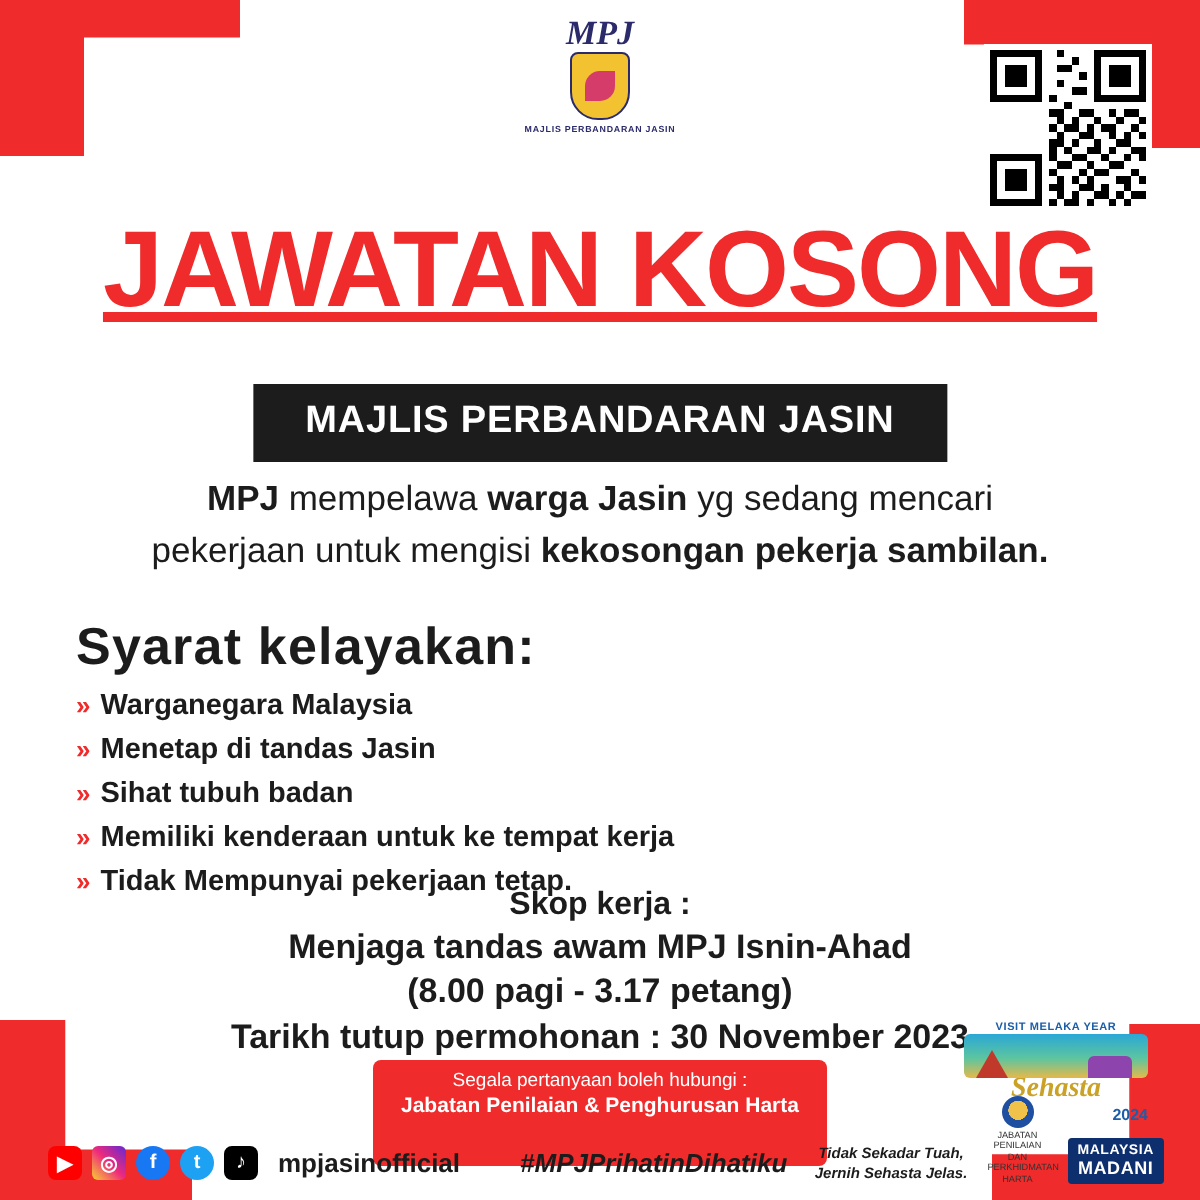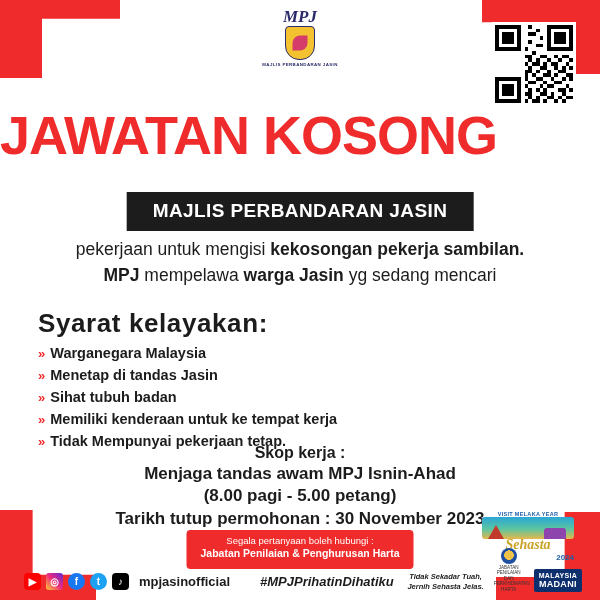--- a/index.html
+++ b/index.html
@@ -79,25 +79,26 @@
   }
   .logo-ring {
     font-size: 4.4px; color: #2b2b6b; font-weight: bold;
     letter-spacing: 0.4px; margin-top: 2px;
     white-space: nowrap;
   }
 
   
   .title {
     position: absolute; top: 108px; left: 0; right: 0;
-    text-align: left;
+    text-align: center;
     font-size: 54px; font-weight: bold;
     color: #ef2b2b;
     letter-spacing: -1px;
     line-height: 1;
+    text-decoration: underline;
   }
 
   
   .subbar {
     position: absolute; top: 192px; left: 50%;
     transform: translateX(-50%);
     background: #1c1c1c; color: #fff;
     font-size: 19px; font-weight: bold;
     padding: 8px 26px 9px;
     letter-spacing: 0.4px;
@@ -140,21 +141,21 @@
   .scope-title { font-size: 16px; font-weight: bold; }
   .scope-line { font-size: 17px; font-weight: bold; margin-top: 2px; }
   .scope-deadline { font-size: 17px; font-weight: bold; margin-top: 3px; }
 
   
   .contact {
     position: absolute; top: 530px; left: 50%;
     transform: translateX(-50%);
     background: #ef2b2b; color: #fff;
     border-radius: 4px;
-    padding: 5px 14px 8px;
+    padding: 5px 14px 22px;
     text-align: center;
     line-height: 1.3;
     white-space: nowrap;
   }
   .contact-l1 { font-size: 9.5px; }
   .contact-l2 { font-size: 10.5px; font-weight: bold; }
 
   
   .social {
     position: absolute; bottom: 10px; left: 24px;
@@ -346,24 +347,24 @@
     <div class="logo-shield"></div>
     <div class="logo-ring">MAJLIS PERBANDARAN JASIN</div>
   </div>
 
   <div class="title">JAWATAN KOSONG</div>
 
   <div class="subbar">MAJLIS PERBANDARAN JASIN</div>
 
   <div class="intro">
     <div>
+      <b>MPJ</b><span> mempelawa </span><b>warga Jasin</b><span> yg sedang mencari</span>
+    </div>
+    <div>
       <span>pekerjaan untuk mengisi </span><b>kekosongan pekerja sambilan.</b>
-    </div>
-    <div>
-      <b>MPJ</b><span> mempelawa </span><b>warga Jasin</b><span> yg sedang mencari</span>
     </div>
   </div>
 
   <div class="req-title">Syarat kelayakan:</div>
 
   <div class="req-list">
     <div class="req-item">
       <span class="req-arrow">»</span>
       <span>Warganegara Malaysia</span>
     </div>
@@ -381,21 +382,21 @@
     </div>
     <div class="req-item">
       <span class="req-arrow">»</span>
       <span>Tidak Mempunyai pekerjaan tetap.</span>
     </div>
   </div>
 
   <div class="scope">
     <div class="scope-title">Skop kerja :</div>
     <div class="scope-line">Menjaga tandas awam MPJ Isnin-Ahad</div>
-    <div class="scope-line">(8.00 pagi - 5.00 petang)</div>
+    <div class="scope-line">(8.00 pagi - 3.17 petang)</div>
     <div class="scope-deadline">Tarikh tutup permohonan : 30 November 2023</div>
   </div>
 
   <div class="contact">
     <div class="contact-l1">Segala pertanyaan boleh hubungi :</div>
     <div class="contact-l2">Jabatan Penilaian &amp; Penghurusan Harta</div>
   </div>
 
   <div class="social">
     <span class="sicon yt">▶</span>

